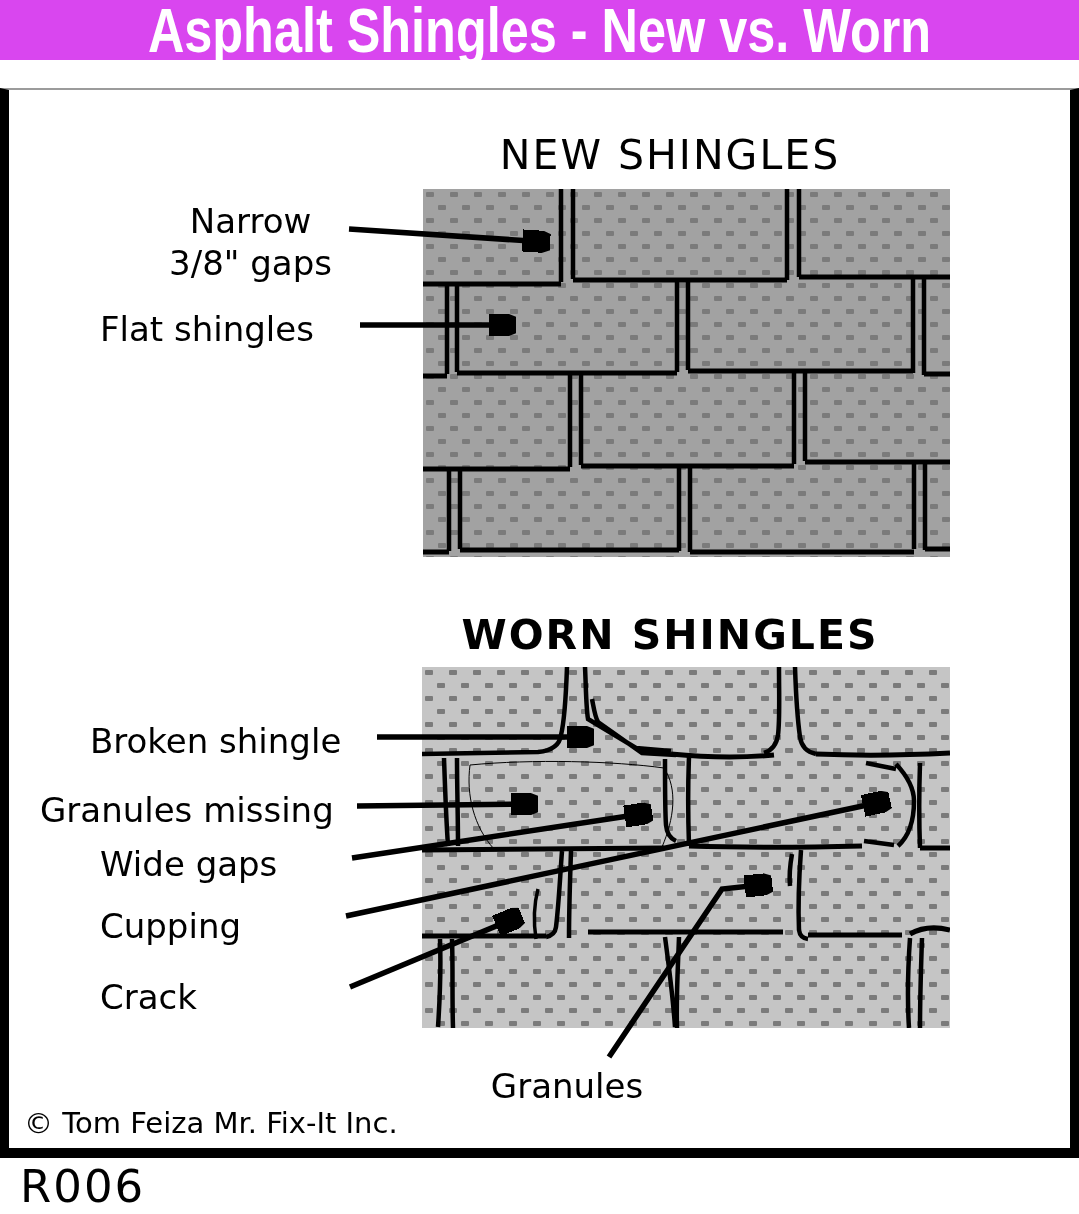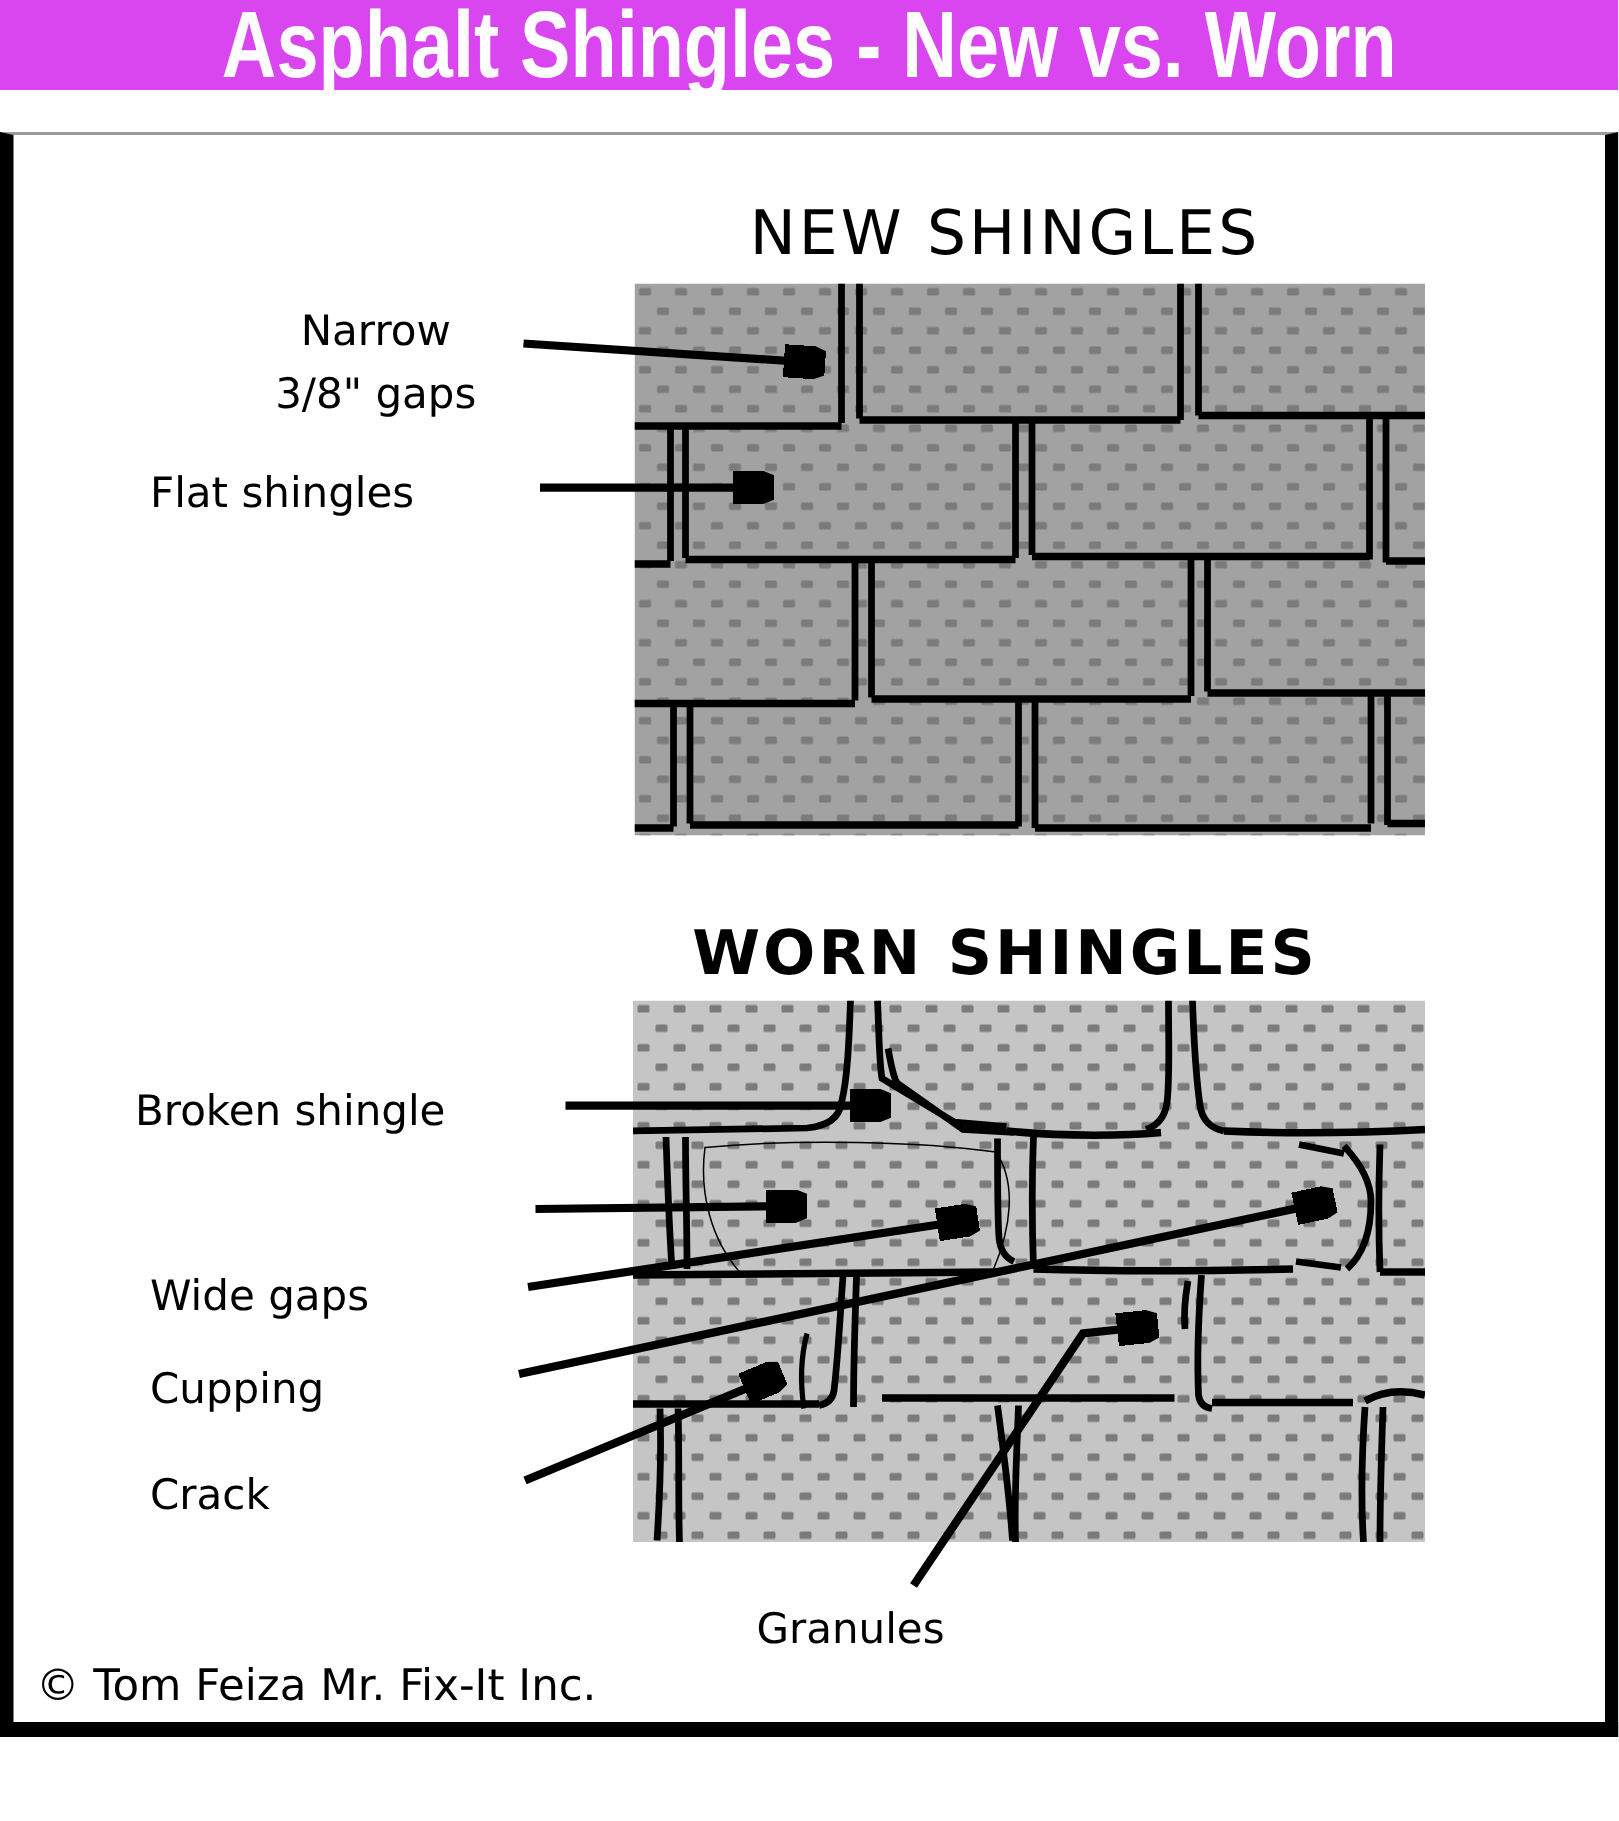--- a/index.html
+++ b/index.html
@@ -10,21 +10,21 @@
             display:flex;align-items:center;justify-content:center;}
   .titlebar h1{margin:0;color:#fff;font-family:"Liberation Sans",sans-serif;font-weight:bold;
                font-size:63px;letter-spacing:0px;transform:scaleX(0.80);transform-origin:center;
                white-space:nowrap;}
   
   .frame{position:absolute;left:0;top:88px;width:1079px;height:1070px;box-sizing:border-box;
          border-left:9px solid #000;border-right:9px solid #000;border-bottom:10px solid #000;
          border-top:2px solid #9b9b9b;background:#fff;}
   
   .heading{position:absolute;font-size:41px;letter-spacing:2px;white-space:nowrap;text-align:center;}
-  .lbl{position:absolute;font-size:28px;white-space:nowrap;line-height:42px;}
+  .lbl{position:absolute;font-size:34px;white-space:nowrap;line-height:42px;}
   .lbl.center{text-align:center;}
   .lbl.right{}
   
   svg{position:absolute;display:block;}
   .panel path, .panel line{stroke:#000;fill:none;}
   .butt{stroke-width:5;}
   .gapline{stroke-width:4.5;}
   .thin{stroke-width:3.5;}
   #arrows{pointer-events:none;z-index:5;}
   #arrows path{stroke:#000;fill:none;stroke-width:5.5;}
@@ -125,20 +125,22 @@
   <div class="heading txt" style="left:420px;top:131px;width:500px;">NEW SHINGLES</div>
   <div class="heading txt" style="left:420px;top:611px;width:500px;font-weight:bold;">WORN SHINGLES</div>
 
   <div class="lbl center txt" style="left:148px;top:200px;width:205px;">
     <div>Narrow</div>
     <div>3/8" gaps</div>
   </div>
   <div class="lbl right txt" style="left:100px;top:308px;width:252px;">Flat shingles</div>
 
   <div class="lbl right txt" style="left:90px;top:720px;width:282px;">Broken shingle</div>
+  <div class="lbl right txt" style="left:40px;top:789px;width:312px;">Granules missing</div>
   <div class="lbl right txt" style="left:100px;top:843px;width:247px;">Wide gaps</div>
   <div class="lbl right txt" style="left:100px;top:905px;width:241px;">Cupping</div>
   <div class="lbl right txt" style="left:100px;top:976px;width:243px;">Crack</div>
   <div class="lbl center txt" style="left:467px;top:1065px;width:200px;">Granules</div>
 
   <div class="copyright txt">© Tom Feiza Mr. Fix-It Inc.</div>
+  <div class="refcode txt">R006</div>
 
 </div>
 
 </body></html>

